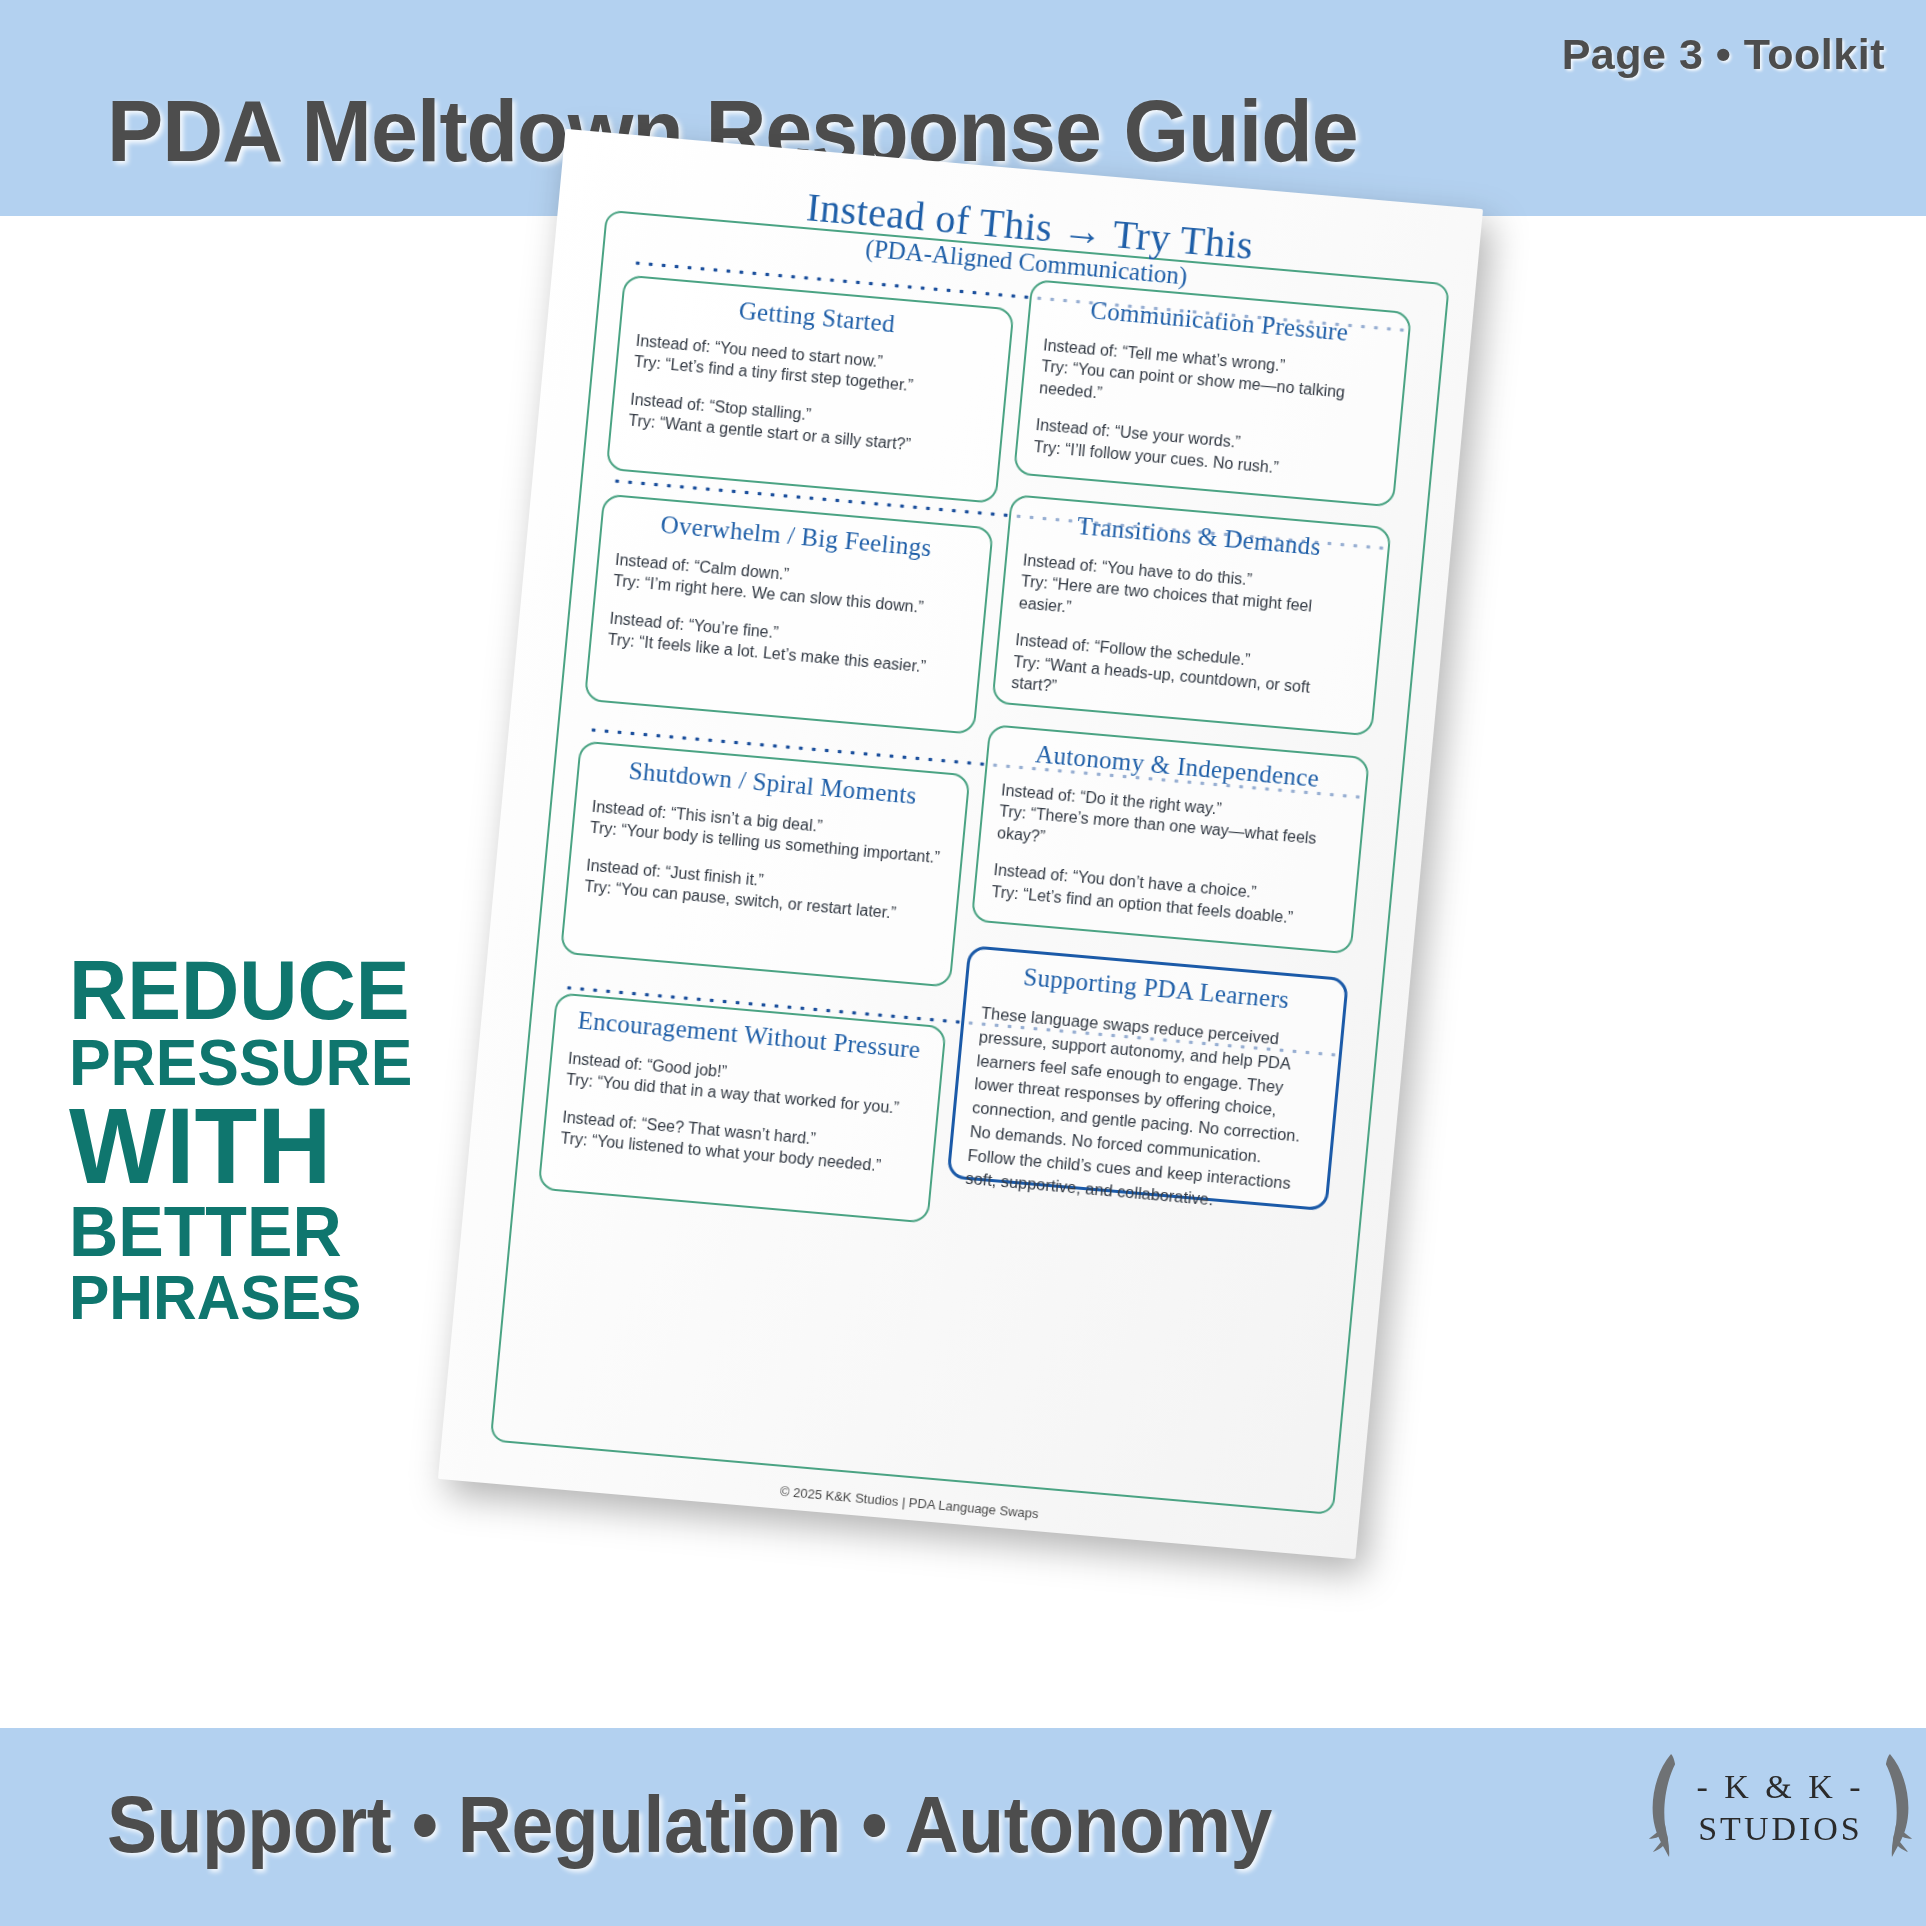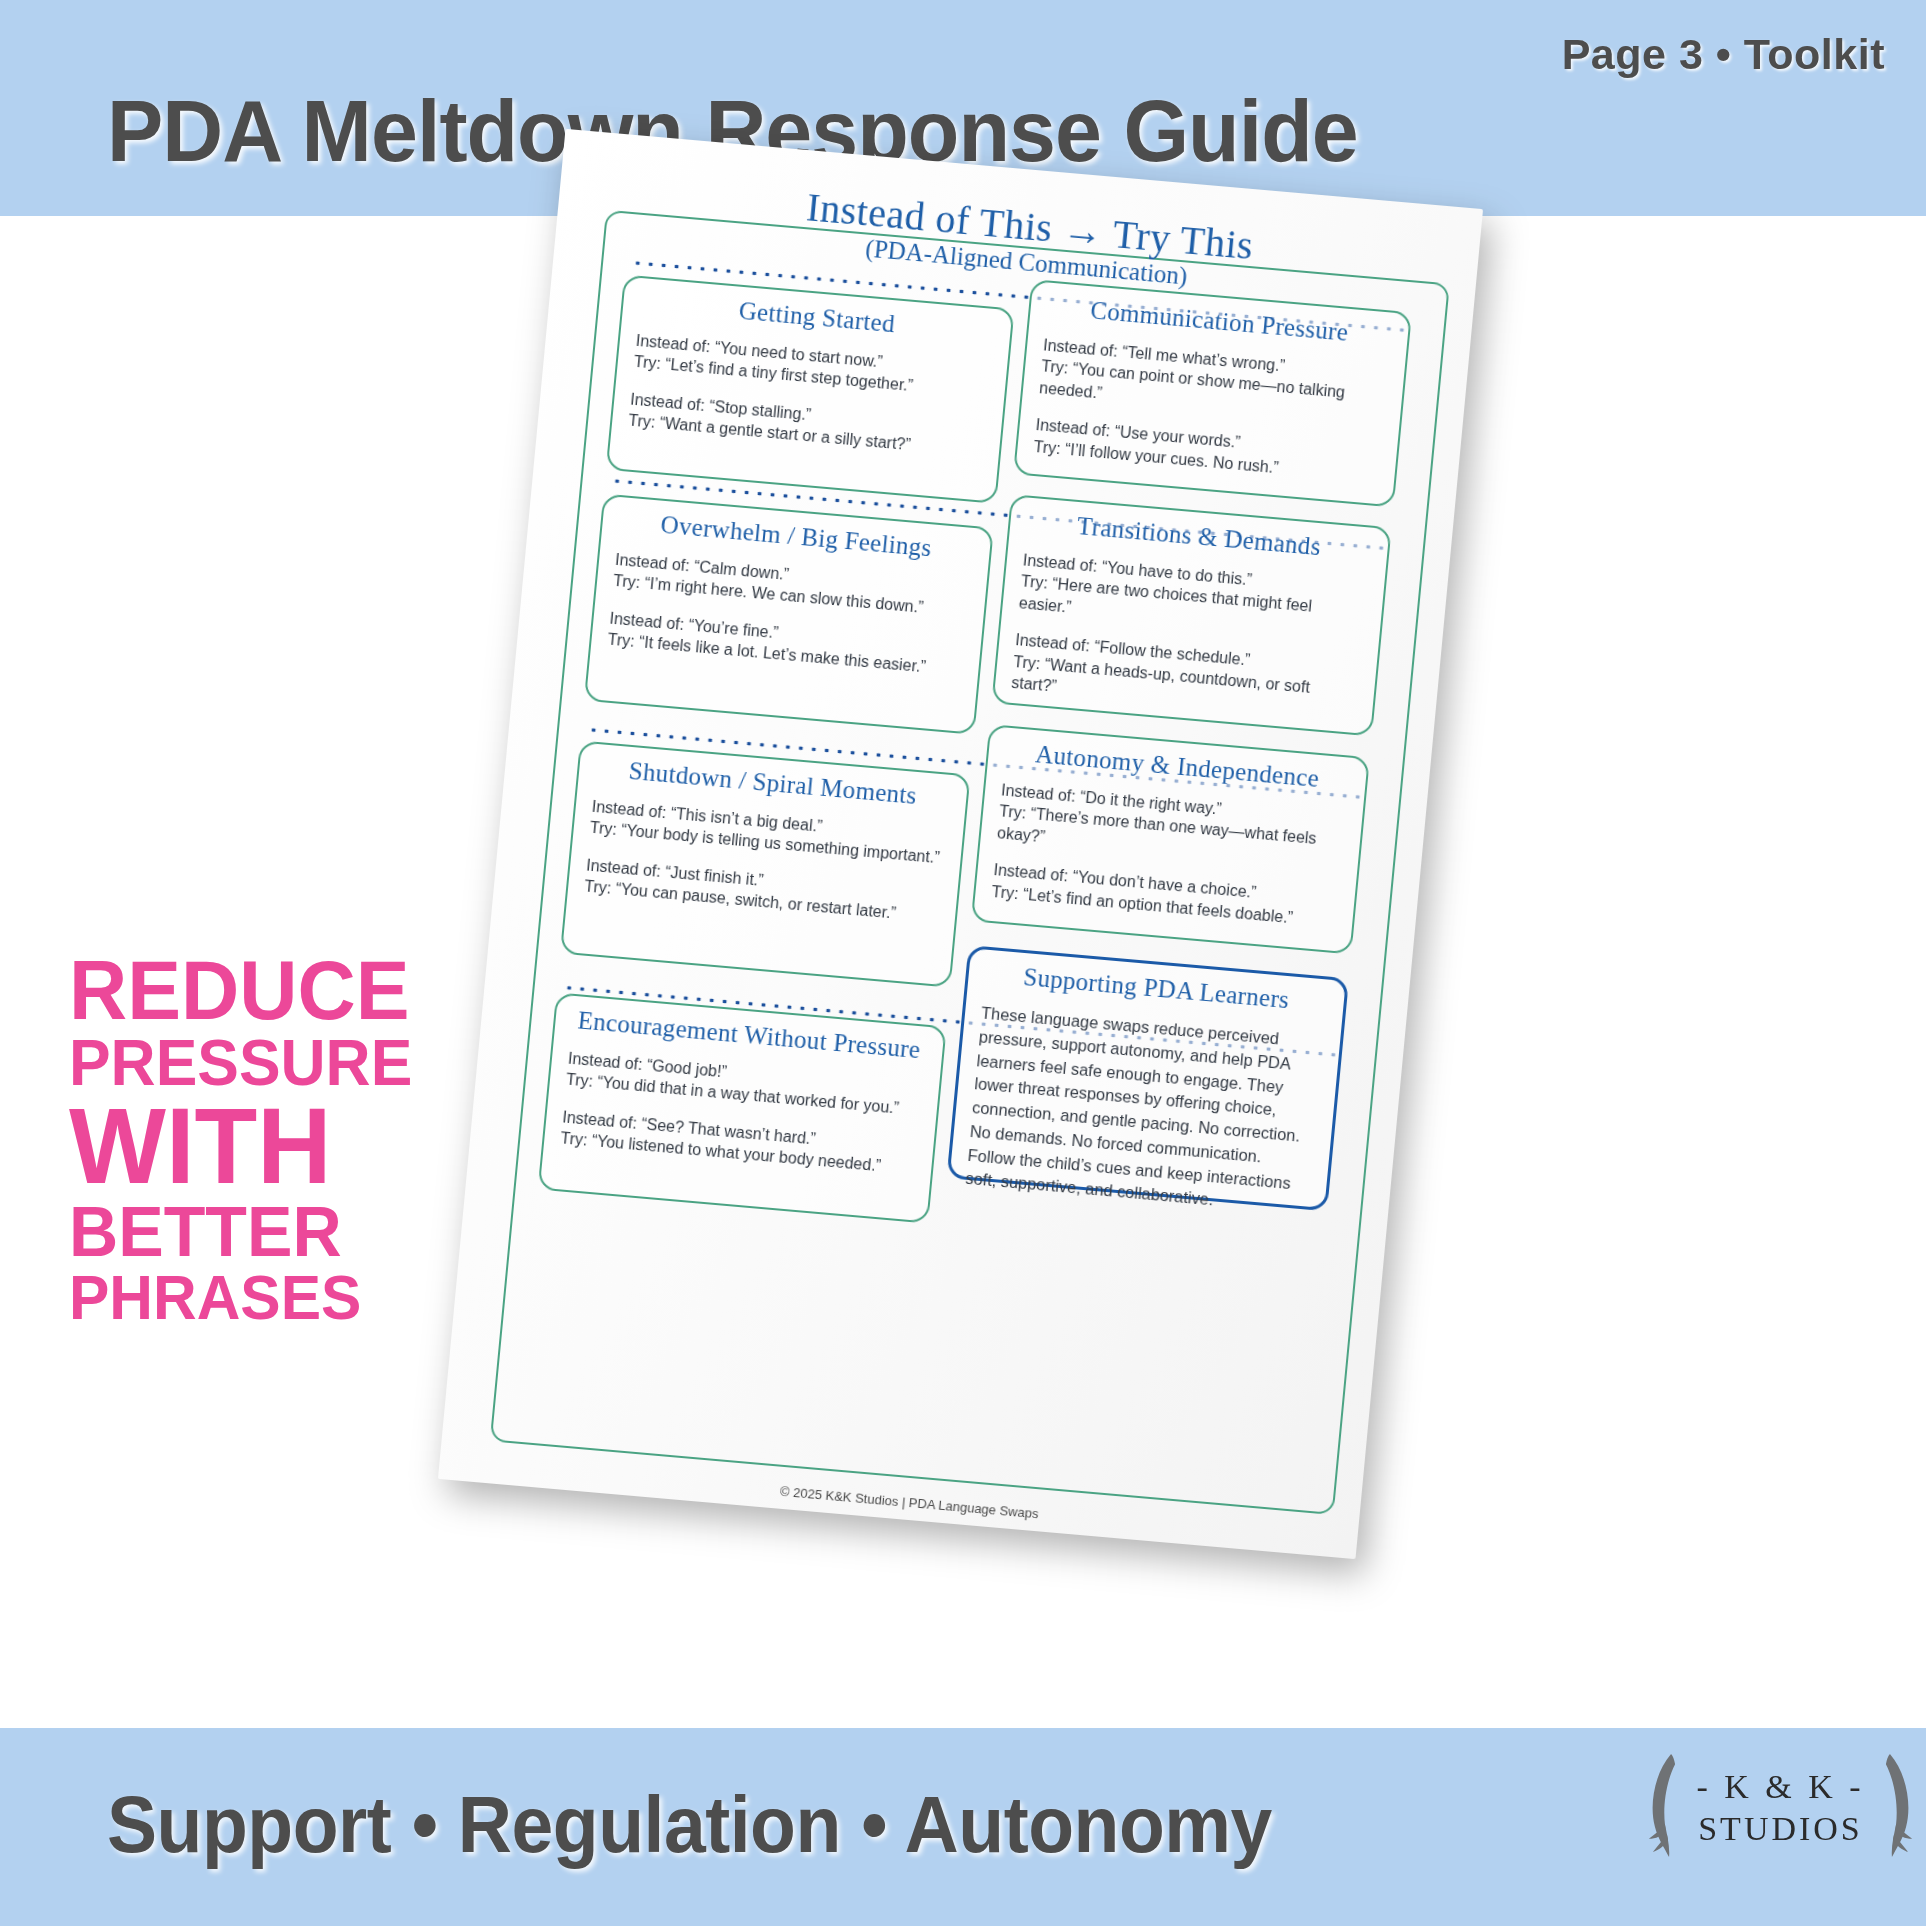--- a/index.html
+++ b/index.html
@@ -52,21 +52,21 @@
     position:absolute;left:0;top:18px;width:297px;text-align:center;
     font-family:"Liberation Serif", serif;color:#2b2b2b;
   }
   #logo .lg-l1{font-size:34px;letter-spacing:4px;}
   #logo .lg-l2{font-size:34px;letter-spacing:3px;margin-top:4px;}
   .feather{position:absolute;top:0;width:42px;height:111px;}
 
   
   #promo{
     position:absolute;left:69px;top:950px;width:396px;
-    color:#ec4899;font-weight:bold;line-height:.97;
+    color:#0f766e;font-weight:bold;line-height:.97;
   }
   #promo div{ transform:scaleX(.96); transform-origin:left center;}
   .p-reduce  {font-size:84px;}
   .p-pressure{font-size:65px;}
   .p-with    {font-size:107px;}
   .p-better  {font-size:71px;}
   .p-phrases {font-size:63px;}
 
   
   #sheet-wrap{

